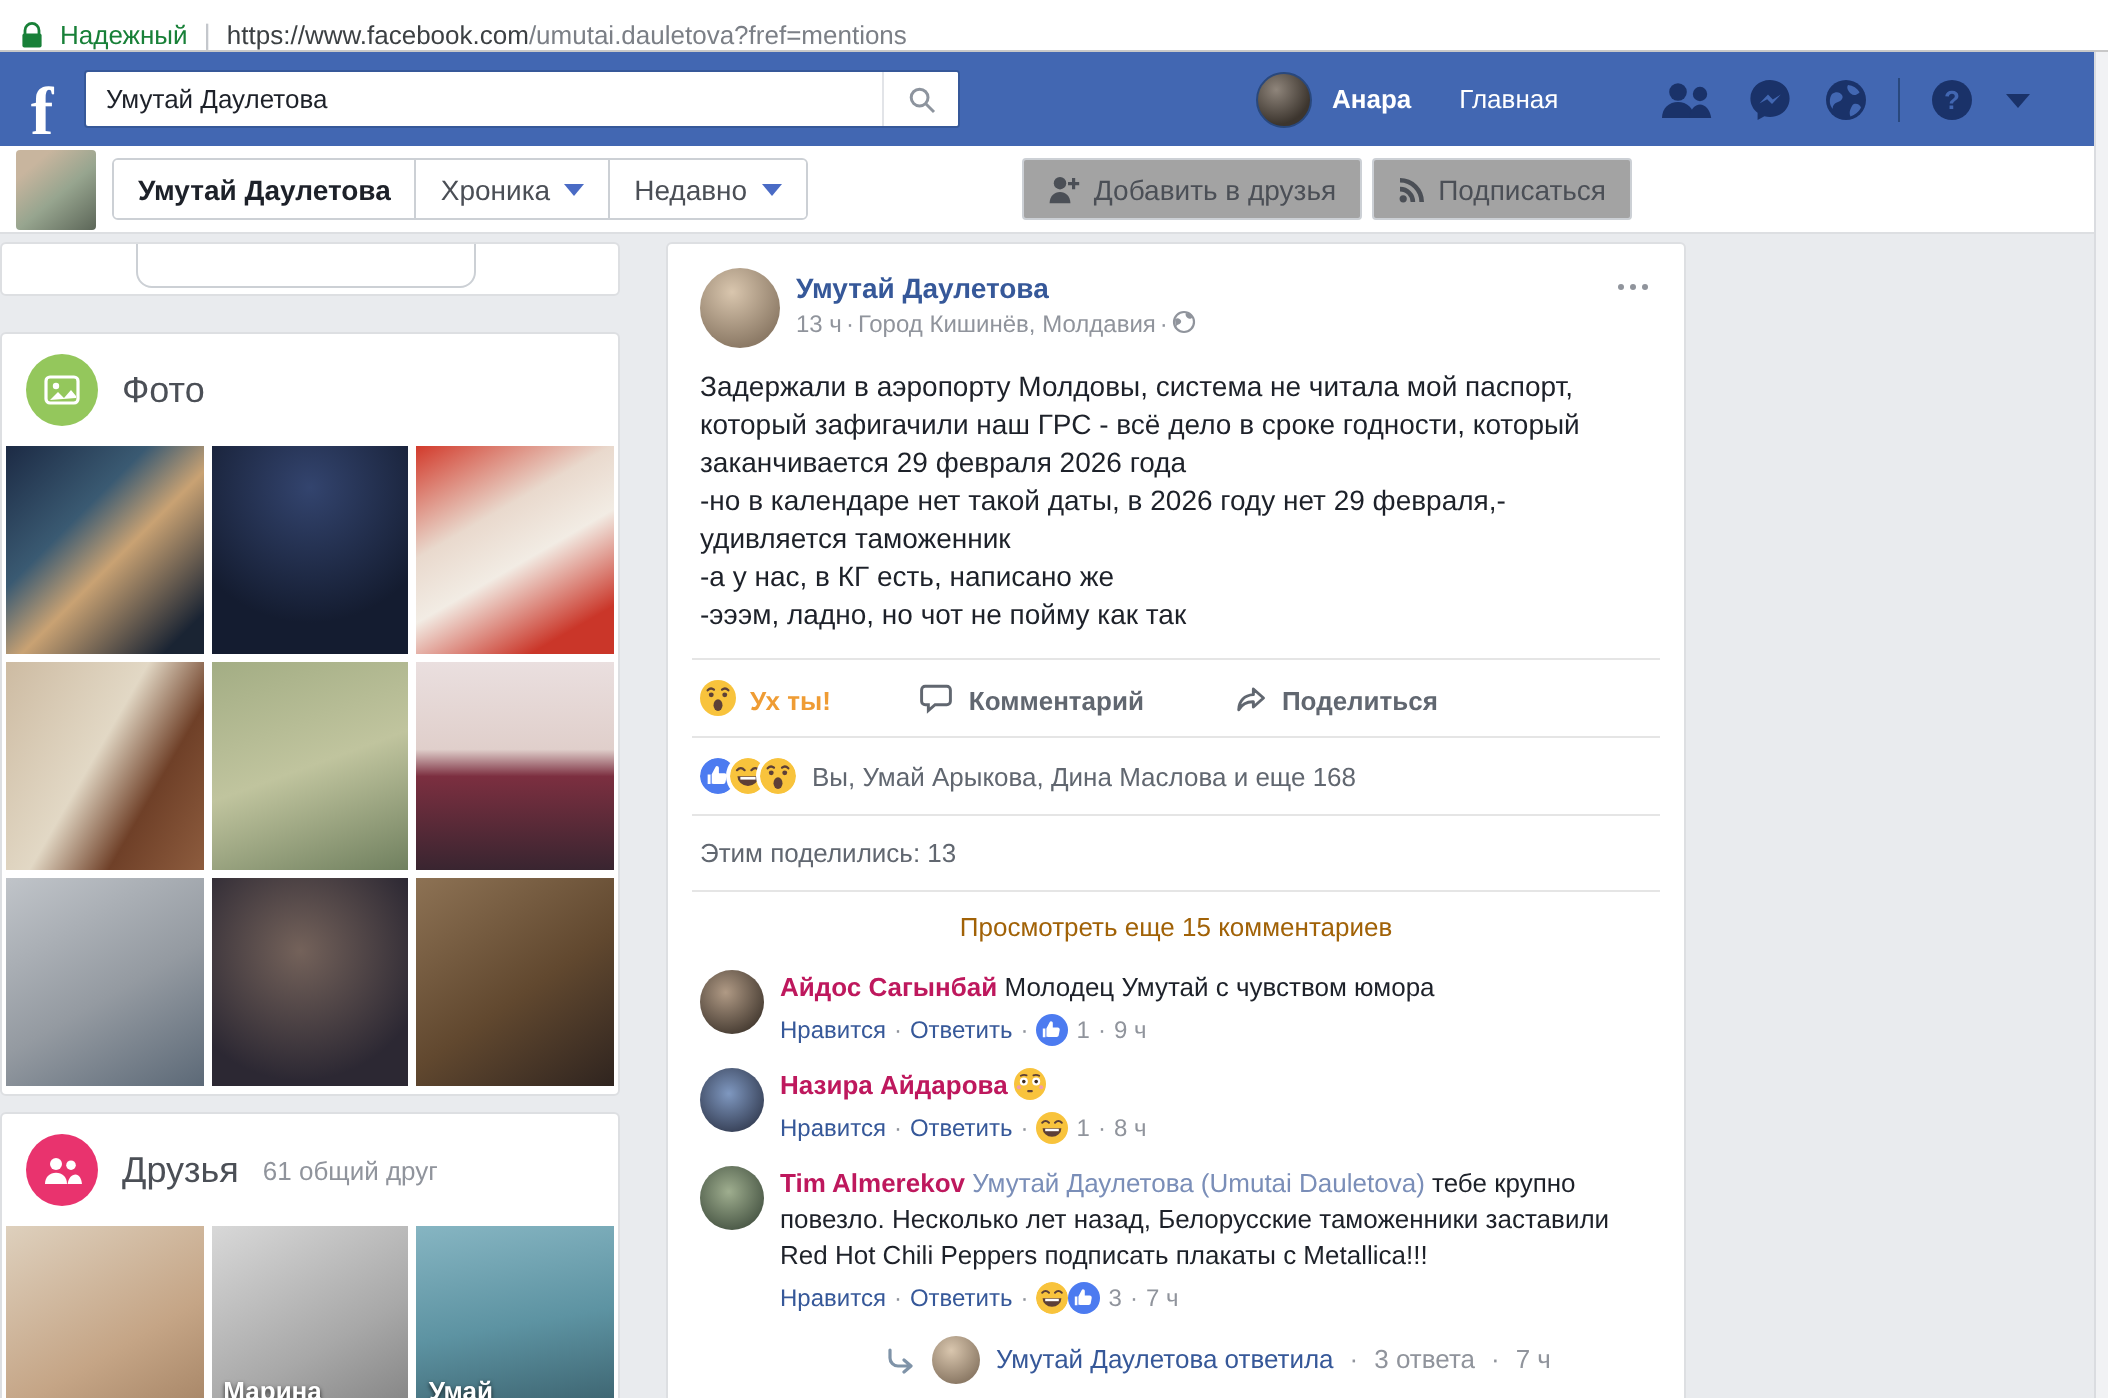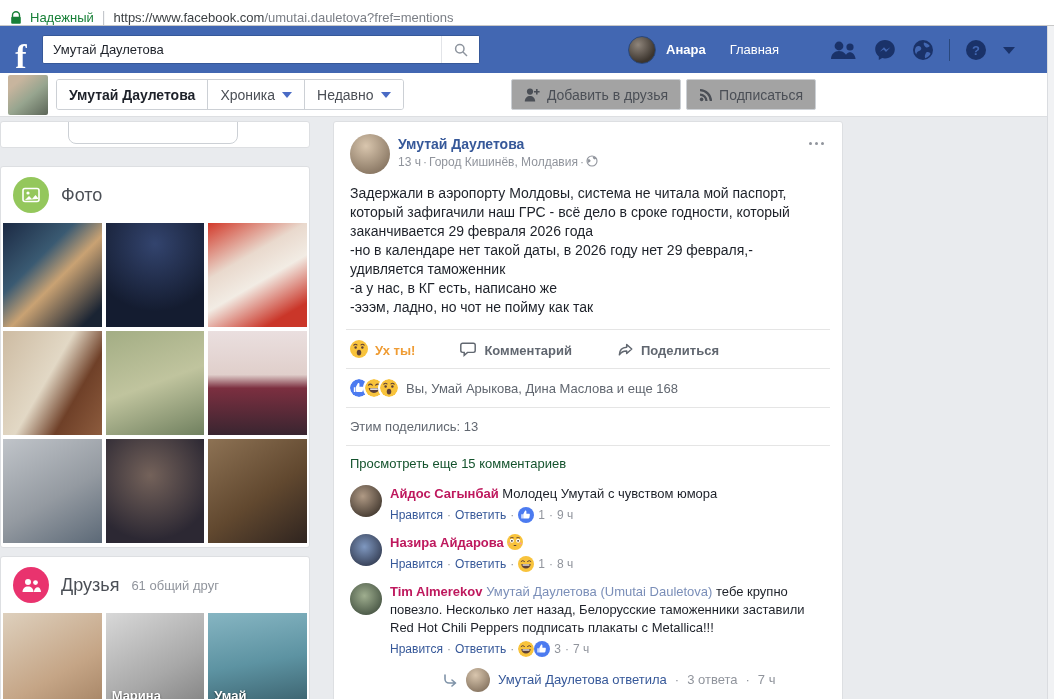--- a/index.html
+++ b/index.html
@@ -85,21 +85,21 @@
   .emo18 { width:18px; height:18px; vertical-align:-4px; }
   .action-bar { margin:0 12px; border-top:1px solid #e5e5e5; display:flex; align-items:center; height:39px; gap:44px; padding-left:4px; }
   .action-item { display:flex; align-items:flex-end; gap:7px; font-size:13px; font-weight:bold; color:#616770; cursor:pointer; }
   .action-item.wow { color:#ef9c34; }
   .reactions-row { margin:0 12px; border-top:1px solid #e5e5e5; display:flex; align-items:center; padding:10px 4px; gap:5px; }
   .badge-stack { display:flex; }
   .badge-stack .emo18 { margin-right:-3px; border-radius:50%; background:#fff; box-shadow:0 0 0 2px #fff; }
   .reactions-text { font-size:13px; color:#616770; cursor:pointer; margin-left:6px; }
   .shares-row { margin:0 12px; border-top:1px solid #e5e5e5; padding:11px 4px; font-size:13px; color:#616770; cursor:pointer; }
   .comments-sec { margin:0 12px; border-top:1px solid #e5e5e5; padding:8px 4px 0; }
-  .view-more { font-size:13px; color:#14532d; cursor:pointer; padding:2px 0 6px; }
+  .view-more { font-size:13px; color:#a16207; cursor:pointer; padding:2px 0 6px;text-align:center; }
   .comment { display:flex; margin:8px 0 10px; }
   .c-avatar { width:32px; height:32px; border-radius:50%; flex-shrink:0; cursor:pointer; }
   .ca1{background:radial-gradient(circle at 40% 35%,#b09a85,#4a3f35 75%);}
   .ca2{background:radial-gradient(circle at 45% 40%,#7f98c0,#39435a 75%);}
   .ca3{background:radial-gradient(circle at 45% 40%,#9fae8f,#4c5a48 75%);}
   .c-body { margin-left:8px; font-size:13px; color:#1d2129; line-height:18px; }
   .c-author { font-weight:bold; color:#be185d; cursor:pointer; }
   .c-mention { color:#7a8eb8; cursor:pointer; }
   .c-meta { margin-top:3px; font-size:12px; color:#90949c; display:flex; align-items:center; gap:4px; }
   .c-link { color:#365899; cursor:pointer; }

